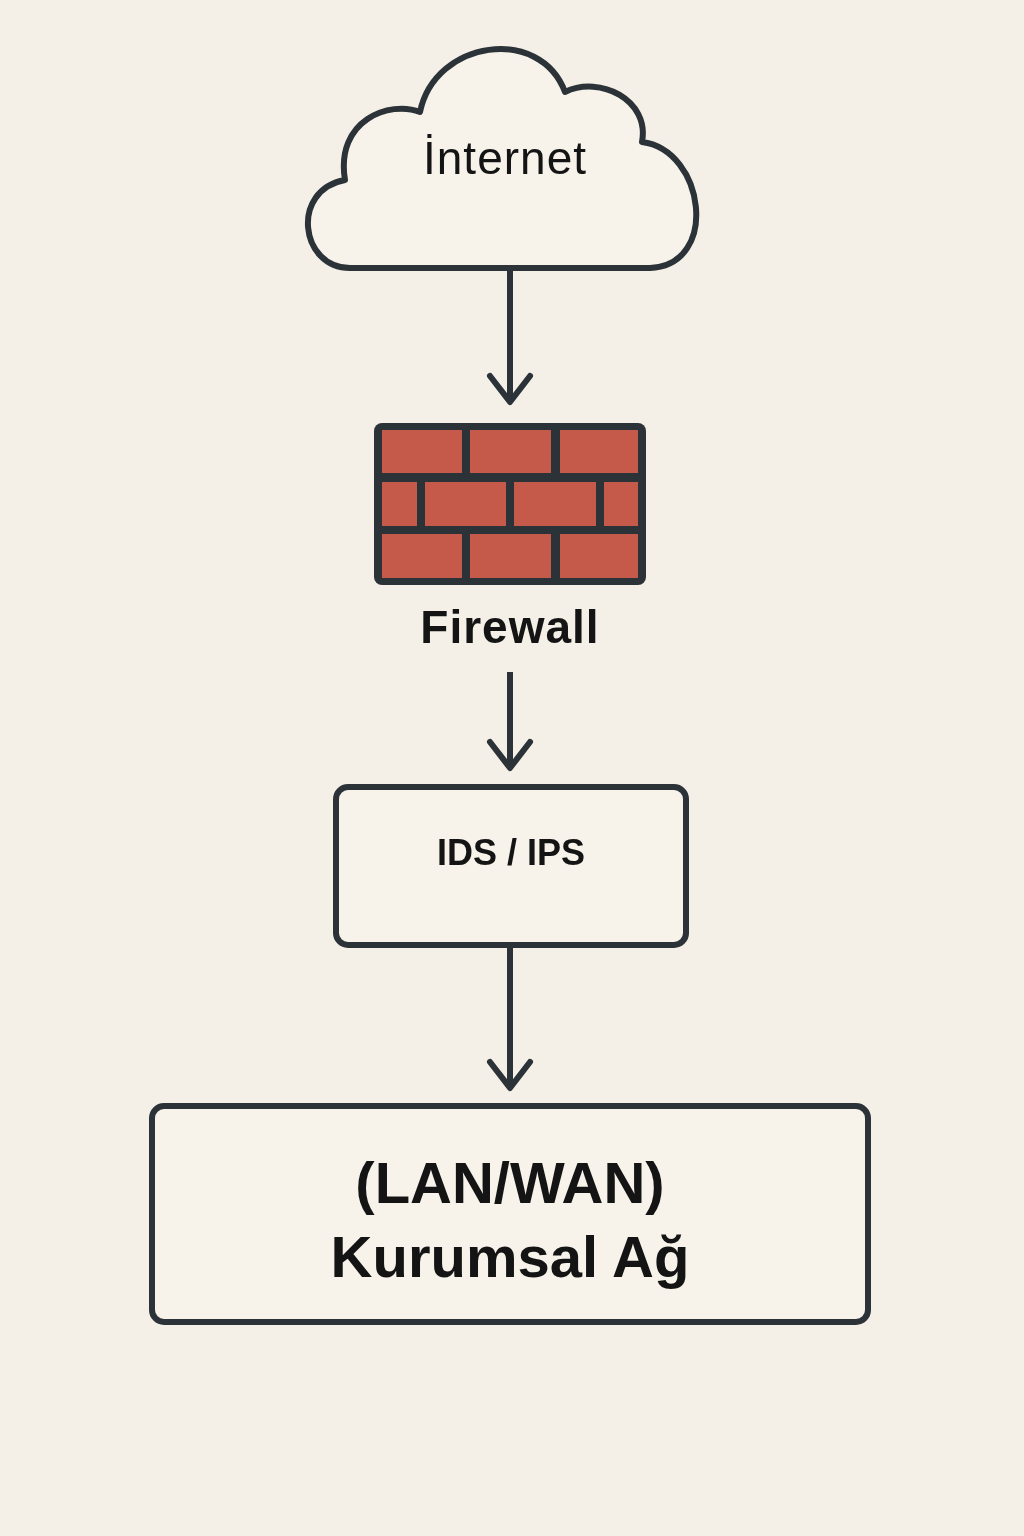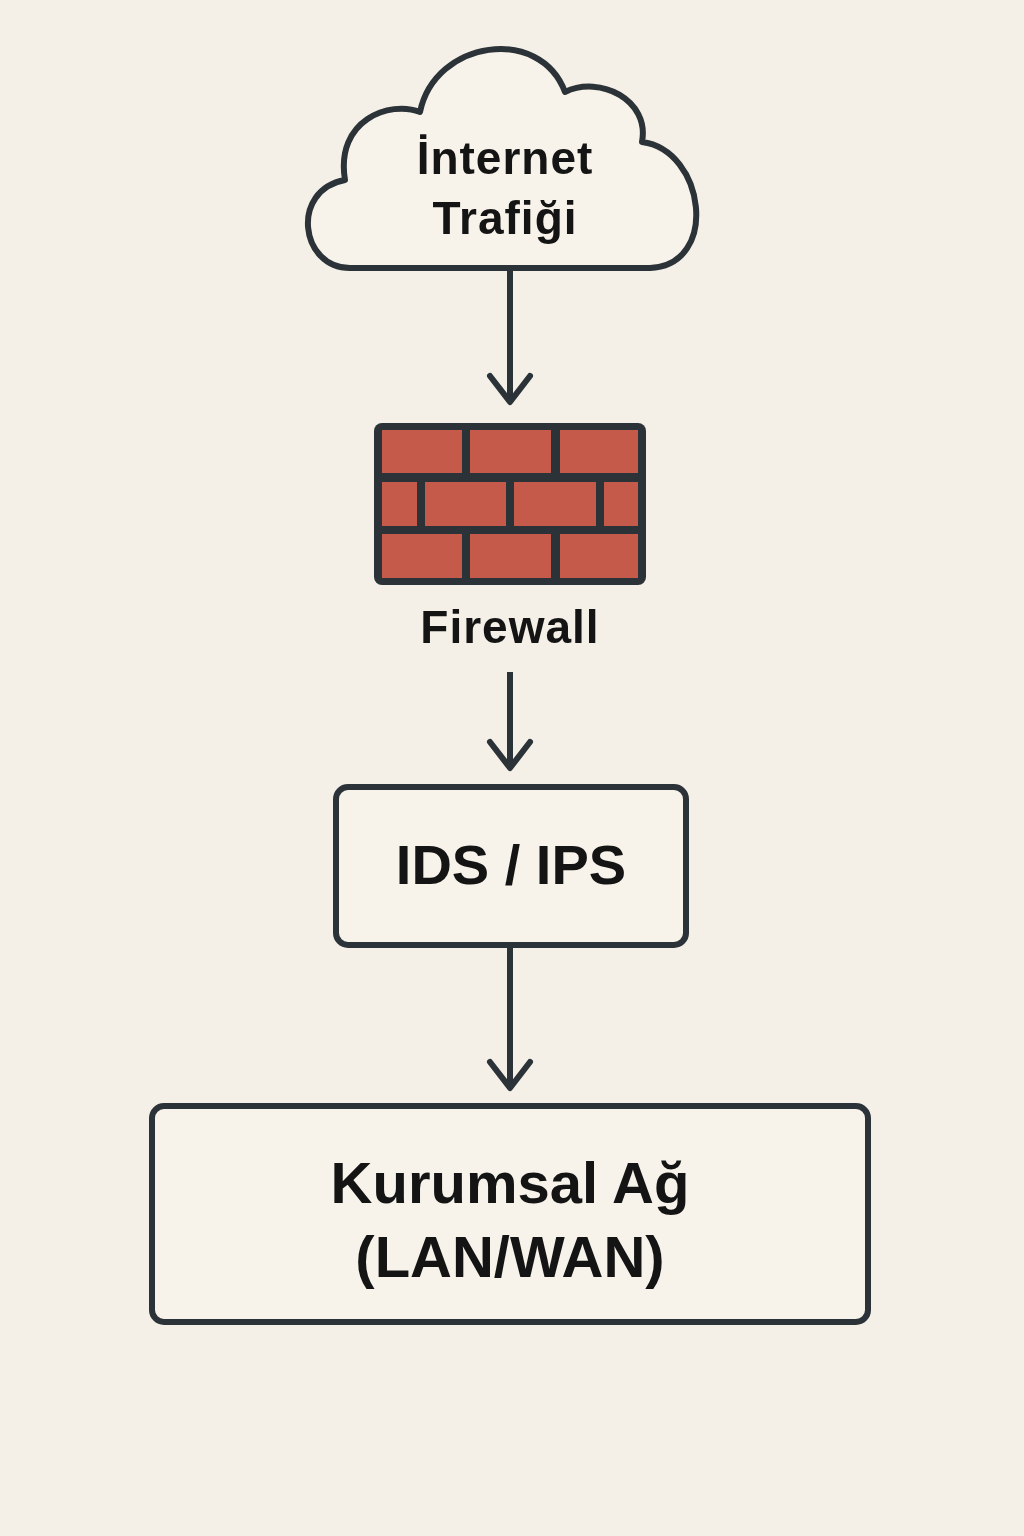--- a/index.html
+++ b/index.html
@@ -8,25 +8,25 @@
       background: #f4f0e7;
       position: relative;
       overflow: hidden;
       font-family: "Liberation Sans", "DejaVu Sans", sans-serif;
       color: #111;
     }
     svg.diagram { position: absolute; left: 0; top: 0; }
     .lbl { position: absolute; text-align: center; color: #141414; font-weight: bold; }
     .cloud-text {
       left: 360px; width: 290px; top: 128px;
-      font-size: 46px; line-height: 60px; font-weight: 700;
+      font-size: 46px; line-height: 60px; font-weight: 400;
       letter-spacing: 1px;
     }
     .fw-text { left: 380px; width: 260px; top: 600px; font-size: 46px; letter-spacing: 1px; }
-    .ids-text { left: 336px; width: 350px; top: 832px; font-size: 56px; }
+    .ids-text { left: 336px; width: 350px; top: 832px; font-size: 36px; }
     .lan-text {
       left: 152px; width: 716px; top: 1146px;
       font-size: 58px; line-height: 74px;
     }
   </style>
 </head>
 <body>
 
 <svg class="diagram" width="1024" height="1536" viewBox="0 0 1024 1536">
 
@@ -69,23 +69,22 @@
   <g>
     <line x1="510" y1="945" x2="510" y2="1088" stroke="#2b3238" stroke-width="6"></line>
     <polyline points="490,1062 510,1088 530,1062" fill="none" stroke="#2b3238" stroke-width="6" stroke-linecap="round" stroke-linejoin="round"></polyline>
   </g>
 
   <rect x="152" y="1106" width="716" height="216" rx="12" fill="#f7f3ea" stroke="#2b3238" stroke-width="6"></rect>
 </svg>
 
 <div class="lbl cloud-text">
   <div>İnternet</div>
-  <div>Trafiği</div>
 </div>
 
 <div class="lbl fw-text">Firewall</div>
 
 <div class="lbl ids-text">IDS / IPS</div>
 
 <div class="lbl lan-text">
+  <div>(LAN/WAN)</div>
   <div>Kurumsal Ağ</div>
-  <div>(LAN/WAN)</div>
 </div>
 
 </body></html>

